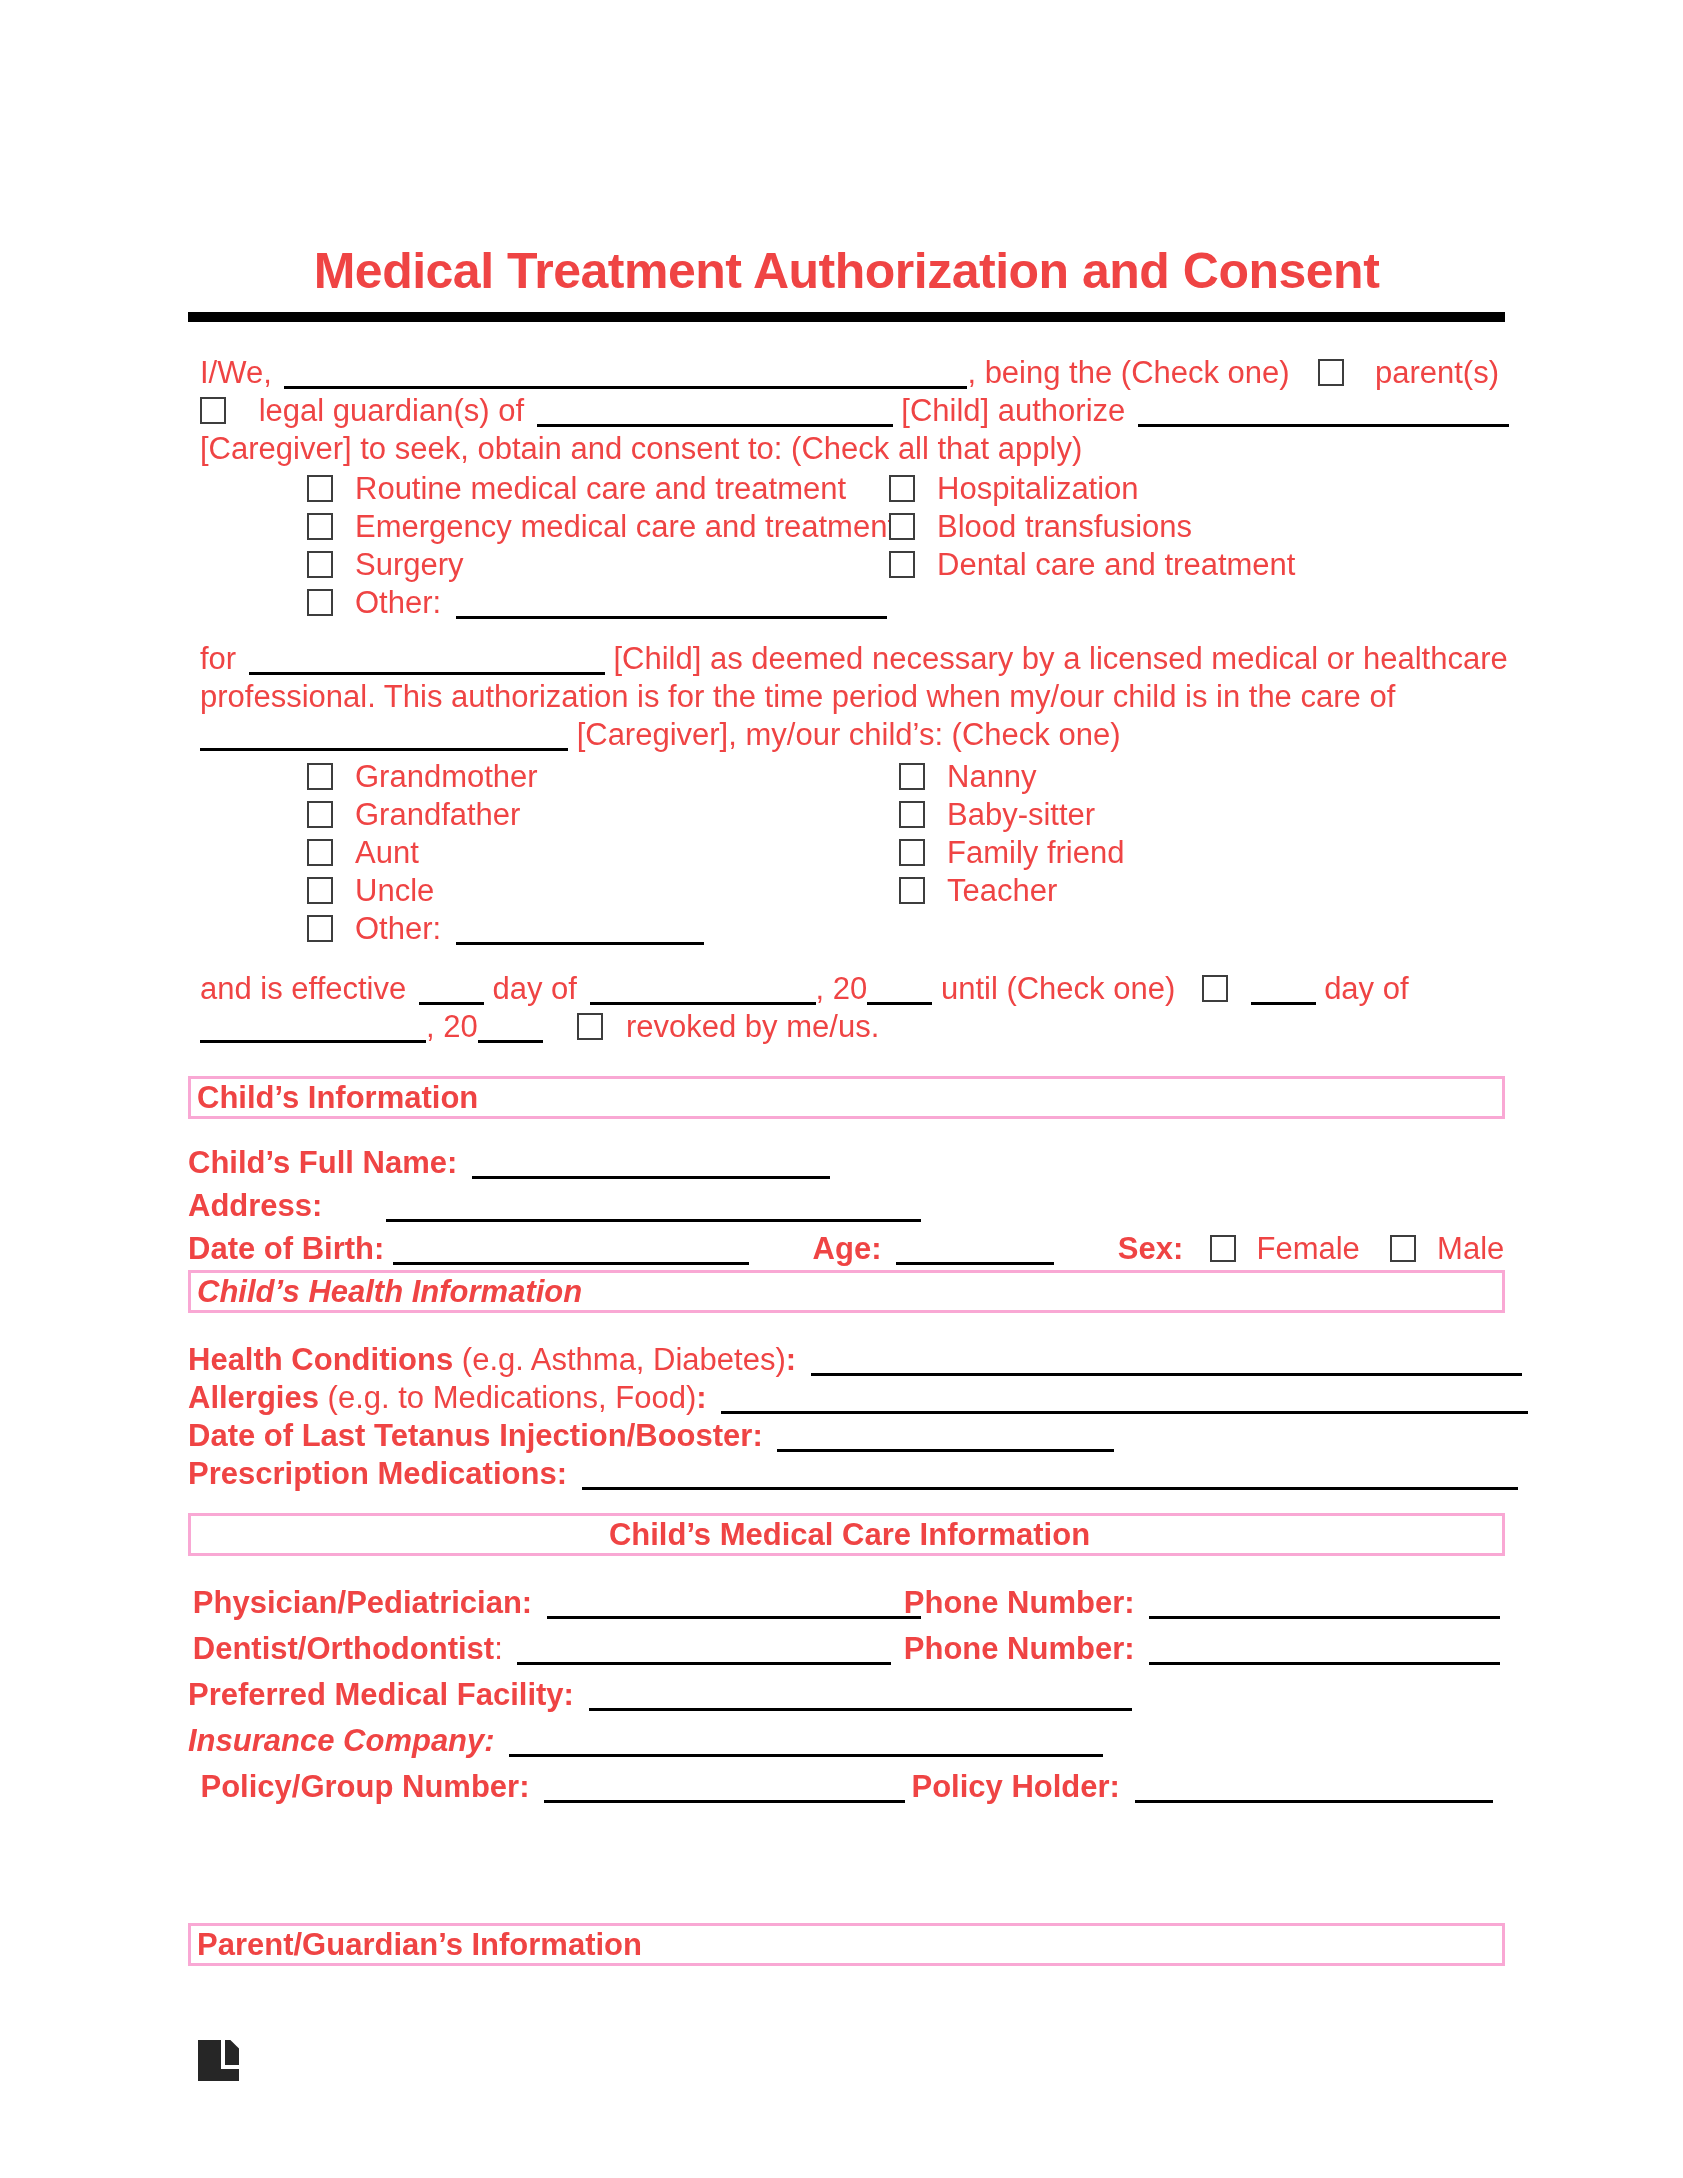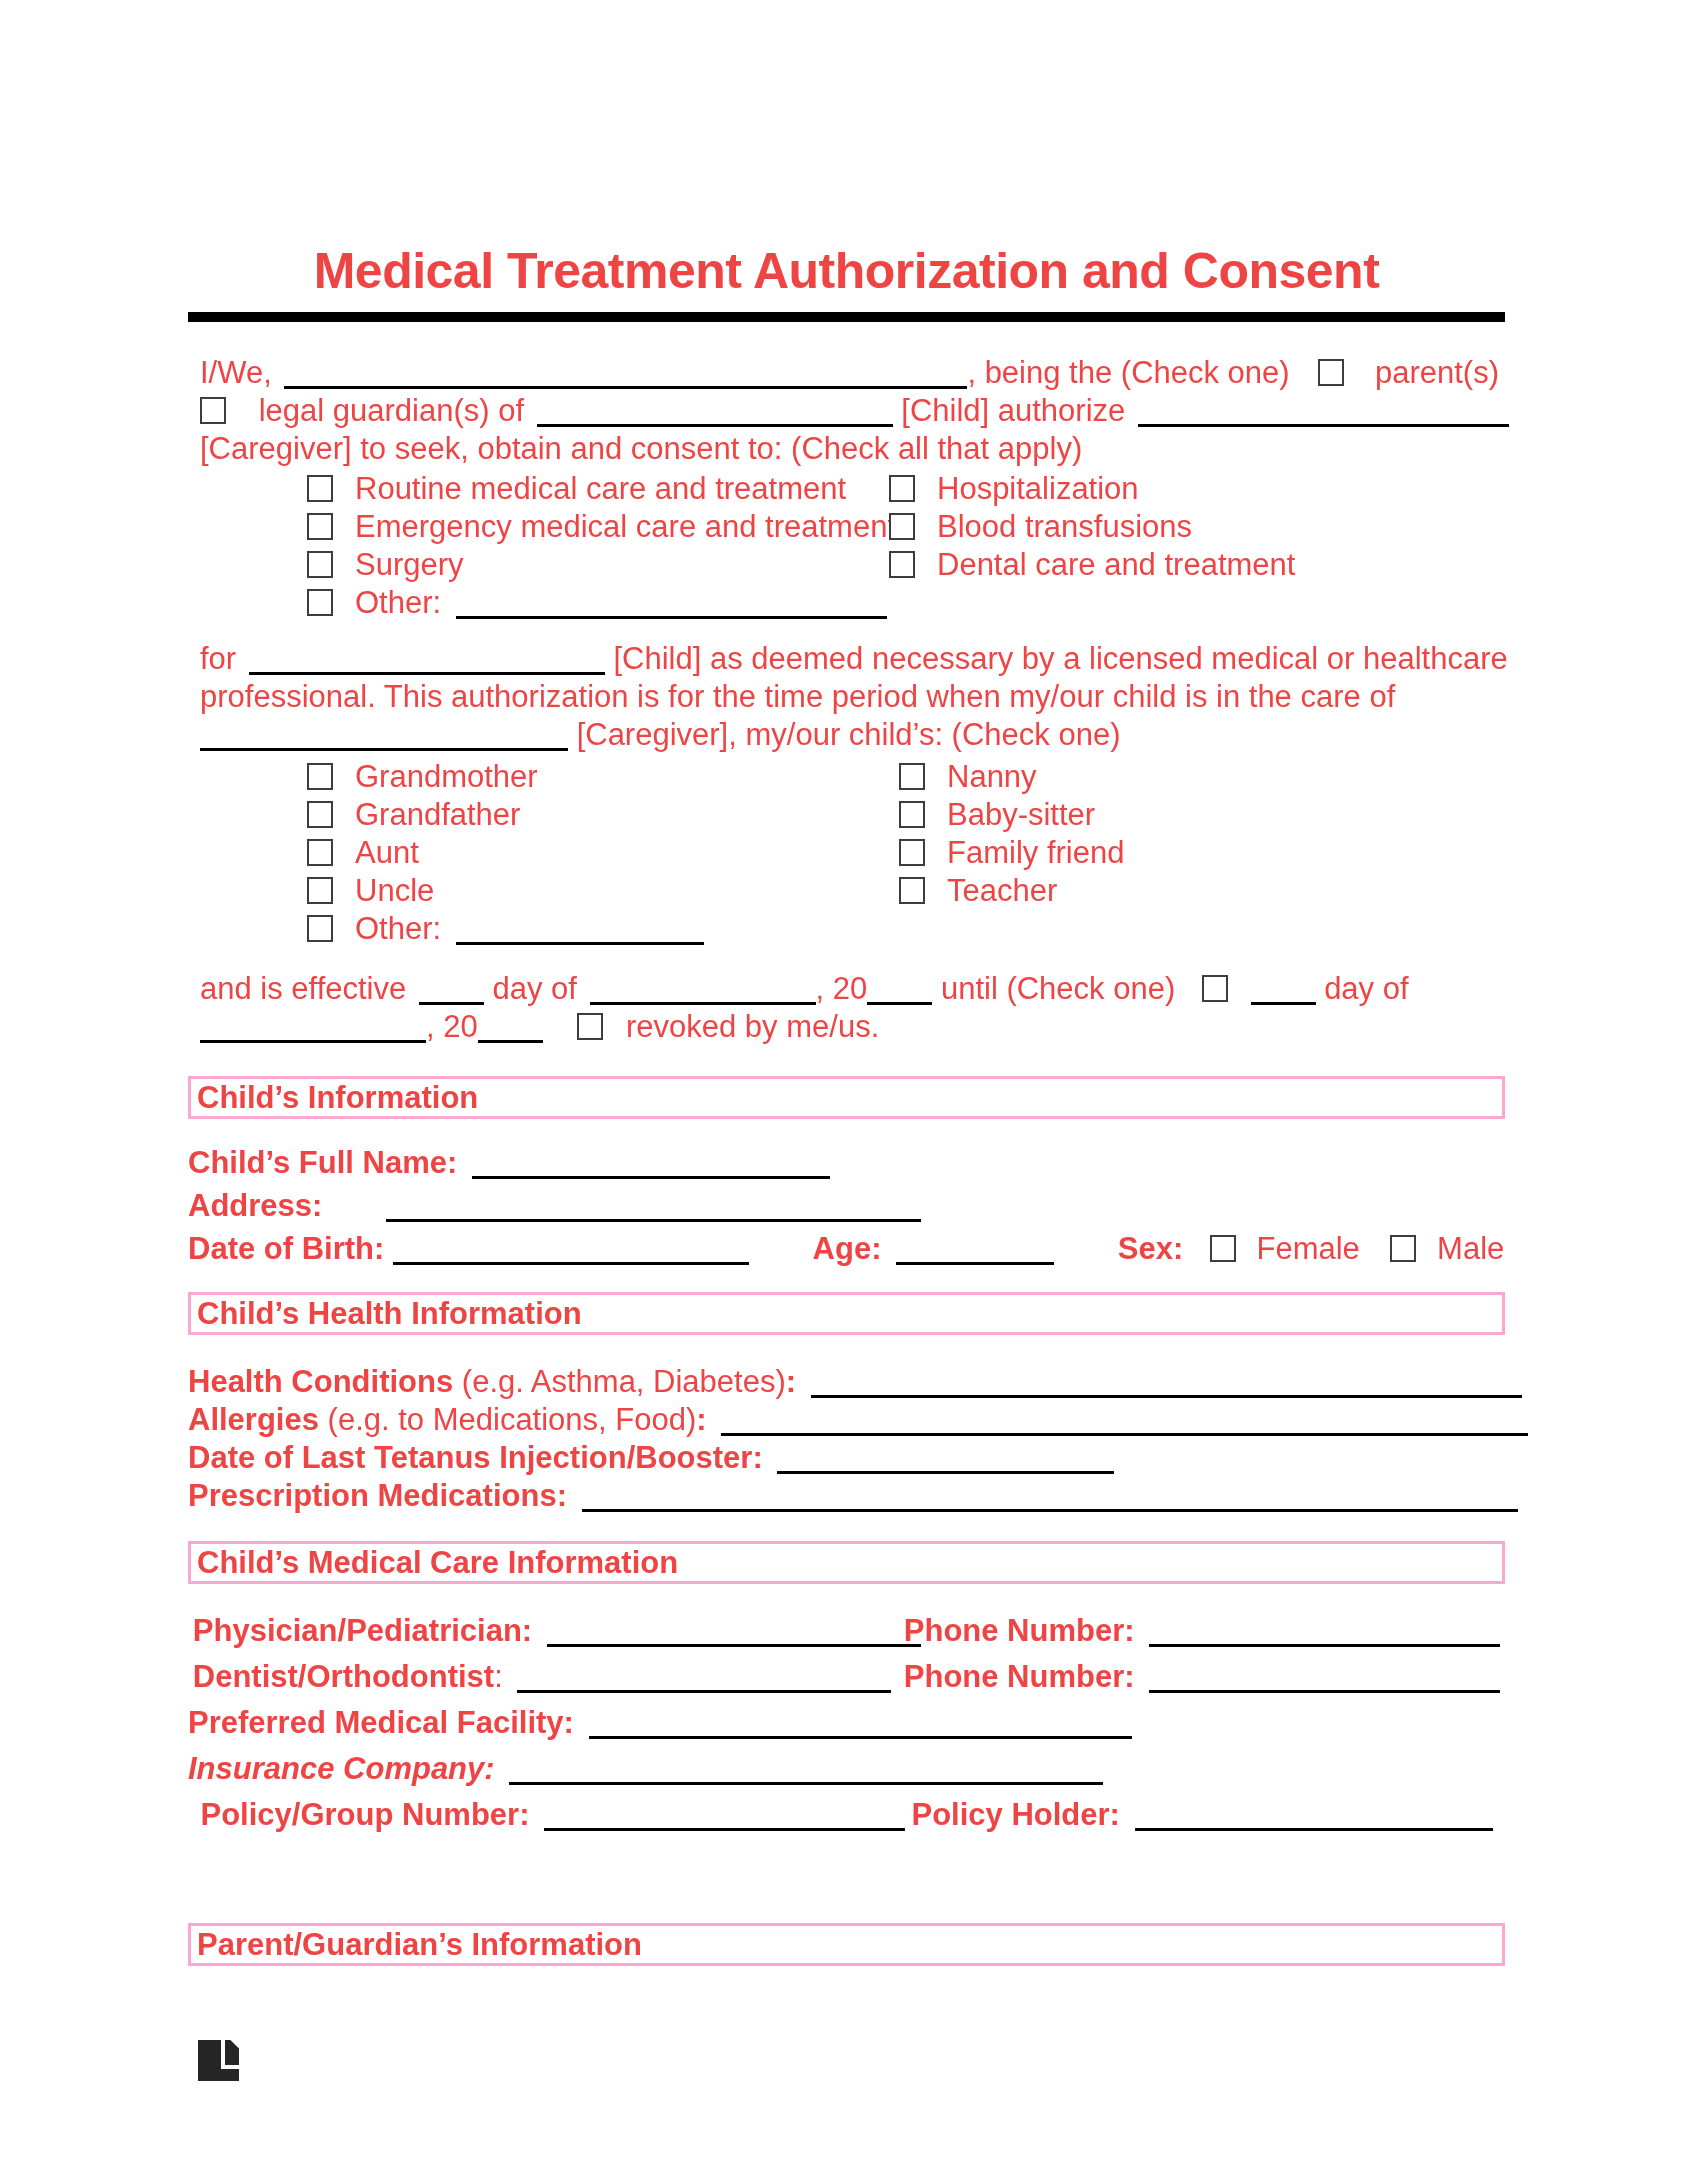--- a/index.html
+++ b/index.html
@@ -203,21 +203,21 @@
         <span class="b" style="margin-left:55px;">Age:</span>
         <span class="bk" style="width:158px;margin-left:6px;"></span>
         <span class="b" style="margin-left:55px;">Sex:</span>
         <span class="cb" style="margin-left:18px;"></span>
         <span style="margin-left:12px;">Female</span>
         <span class="cb" style="margin-left:22px;"></span>
         <span style="margin-left:12px;">Male</span>
       </div>
     </div>
 
-    <div class="secbox" style="margin-top:22px;">
+    <div class="secbox" style="font-style:italic;">
       <span>Child’s Health Information</span>
     </div>
     <div class="rows" style="margin-top:28px;">
       <div class="line">
         <span class="b">Health Conditions</span>
         <span>(e.g. Asthma, Diabetes)</span><span class="b">:</span>
         <span class="bk" style="width:711px;margin-left:6px;"></span>
       </div>
       <div class="line">
         <span class="b">Allergies</span>
@@ -227,21 +227,21 @@
       <div class="line">
         <span class="b">Date of Last Tetanus Injection/Booster:</span>
         <span class="bk" style="width:337px;margin-left:6px;"></span>
       </div>
       <div class="line">
         <span class="b">Prescription Medications:</span>
         <span class="bk" style="width:936px;margin-left:6px;"></span>
       </div>
     </div>
 
-    <div class="secbox" style="margin-top:26px;">
+    <div class="secbox" style="margin-top:20px;justify-content:center;">
       <span>Child’s Medical Care Information</span>
     </div>
     <div class="rows" style="margin-top:24px;">
       <div class="mrow">
         <div class="mcell1 line" style="line-height:46px;">
           <span class="b">Physician/Pediatrician:</span>
           <span class="bk" style="width:374px;margin-left:6px;"></span>
         </div>
         <div class="line" style="line-height:46px;">
           <span class="b">Phone Number:</span>

